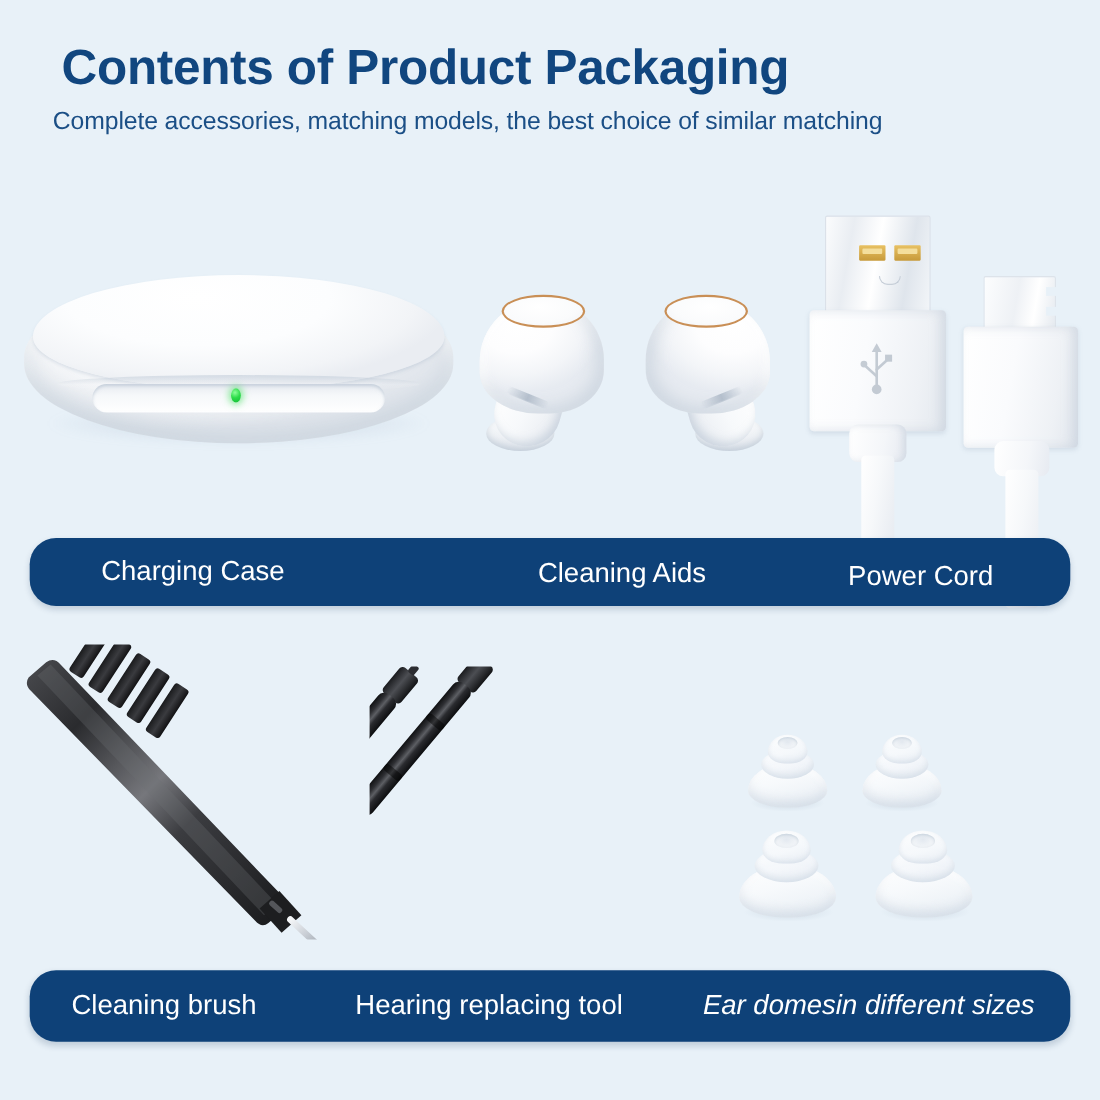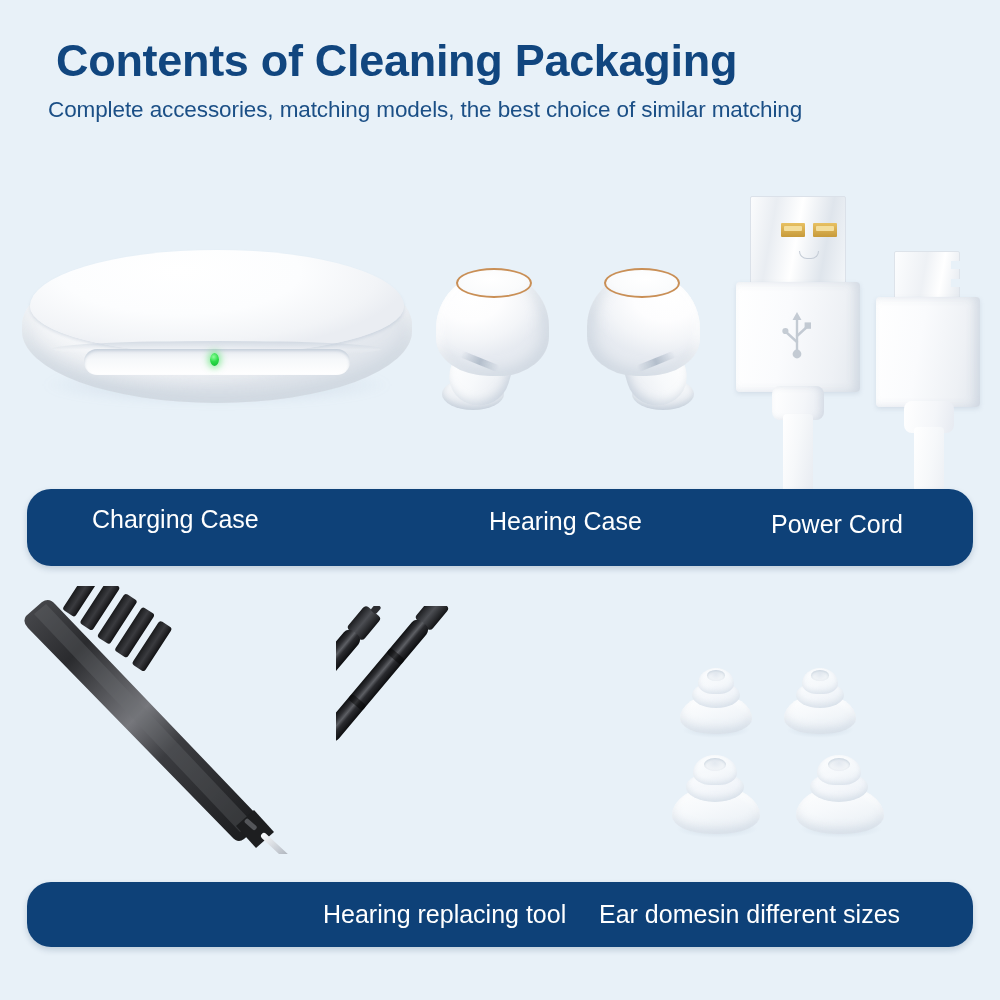--- a/index.html
+++ b/index.html
@@ -22,32 +22,32 @@
     position:absolute;left:48px;top:99px;
     font-size:22.5px;font-weight:400;letter-spacing:-0.1px;
     color:#1b4f86;white-space:nowrap;line-height:1;
   }
 
   
   .bar{
     position:absolute;background:#0e4178;border-radius:24px;
     box-shadow:0 3px 6px rgba(10,45,85,.18);
   }
-  #bar-row1{left:27px;top:489px;width:946px;height:77px;}
+  #bar-row1{left:27px;top:489px;width:946px;height:62px;}
   #bar-row2{left:27px;top:882px;width:946px;height:65px;}
   .bar-label{
     position:absolute;color:#ffffff;font-size:25px;font-weight:400;
     white-space:nowrap;line-height:1;
   }
   #lbl-charging-case{left:65px;top:18px;}
   #lbl-hearing-aids{left:462px;top:20px;}
   #lbl-power-cord{left:744px;top:23px;}
   #lbl-cleaning-brush{left:38px;top:20px;}
   #lbl-filters-tool{left:296px;top:20px;}
-  #lbl-ear-domes{left:572px;top:20px;}
+  #lbl-ear-domes{left:612px;top:20px;font-style:italic;}
 
   
 
   
   .case-wrap{position:absolute;left:22px;top:245px;width:390px;height:165px;}
   .case-shadow{
     position:absolute;left:18px;top:120px;width:354px;height:40px;border-radius:50%;
     background:radial-gradient(ellipse at 50% 50%, rgba(120,150,180,.28) 0%, rgba(120,150,180,0) 70%);
     filter:blur(4px);
   }
@@ -204,21 +204,21 @@
     background:radial-gradient(ellipse at 50% 40%, #e3e9f0 0%, #f2f5f8 60%, #ffffff 100%);
     box-shadow:inset 0 1px 3px rgba(160,178,197,.55);
   }
 </style>
 </head>
 <body>
 
 <div class="stage">
 
   <div class="header">
-    <div class="title">Contents of Cleaning Packaging</div>
+    <div class="title">Contents of Product Packaging</div>
     <div class="subtitle">Complete accessories, matching models, the best choice of similar matching</div>
   </div>
 
   <div class="case-wrap">
     <div class="case-shadow"></div>
     <div class="case-body"></div>
     <div class="case-lid"></div>
     <div class="case-seam"></div>
     <div class="case-groove"></div>
     <div class="case-led"></div>
@@ -270,21 +270,21 @@
         <div class="micro-notch n2"></div>
       </div>
       <div class="micro-shell"></div>
       <div class="micro-strain"></div>
       <div class="micro-wire"></div>
     </div>
   </div>
 
   <div class="bar" id="bar-row1">
     <span class="bar-label" id="lbl-charging-case">Charging Case</span>
-    <span class="bar-label" id="lbl-hearing-aids">Hearing Case</span>
+    <span class="bar-label" id="lbl-hearing-aids">Cleaning Aids</span>
     <span class="bar-label" id="lbl-power-cord">Power Cord</span>
   </div>
 
   <svg class="brush" viewBox="0 0 300 268">
     <defs>
       <linearGradient id="handleG" x1="0" y1="0" x2="1" y2="1">
         <stop offset="0%" stop-color="#4a4b4f"></stop>
         <stop offset="22%" stop-color="#2a2b2e"></stop>
         <stop offset="48%" stop-color="#76777c"></stop>
         <stop offset="62%" stop-color="#3b3c40"></stop>
@@ -387,17 +387,18 @@
       <div class="dome-shadow" style="left:10px;top:68px;width:82px;height:18px;"></div>
       <div class="dome-skirt" style="left:6px;top:34px;width:88px;height:48px;"></div>
       <div class="dome-mid" style="left:20px;top:20px;width:58px;height:30px;"></div>
       <div class="dome-top" style="left:27px;top:3px;width:44px;height:30px;"></div>
       <div class="dome-hole" style="left:38px;top:6px;width:22px;height:13px;"></div>
     </div>
 
   </div>
 
   <div class="bar" id="bar-row2">
+    <span class="bar-label" id="lbl-cleaning-brush">Cleaning brush</span>
     <span class="bar-label" id="lbl-filters-tool">Hearing replacing tool</span>
     <span class="bar-label" id="lbl-ear-domes">Ear domesin different sizes</span>
   </div>
 
 </div>
 
 </body></html>

